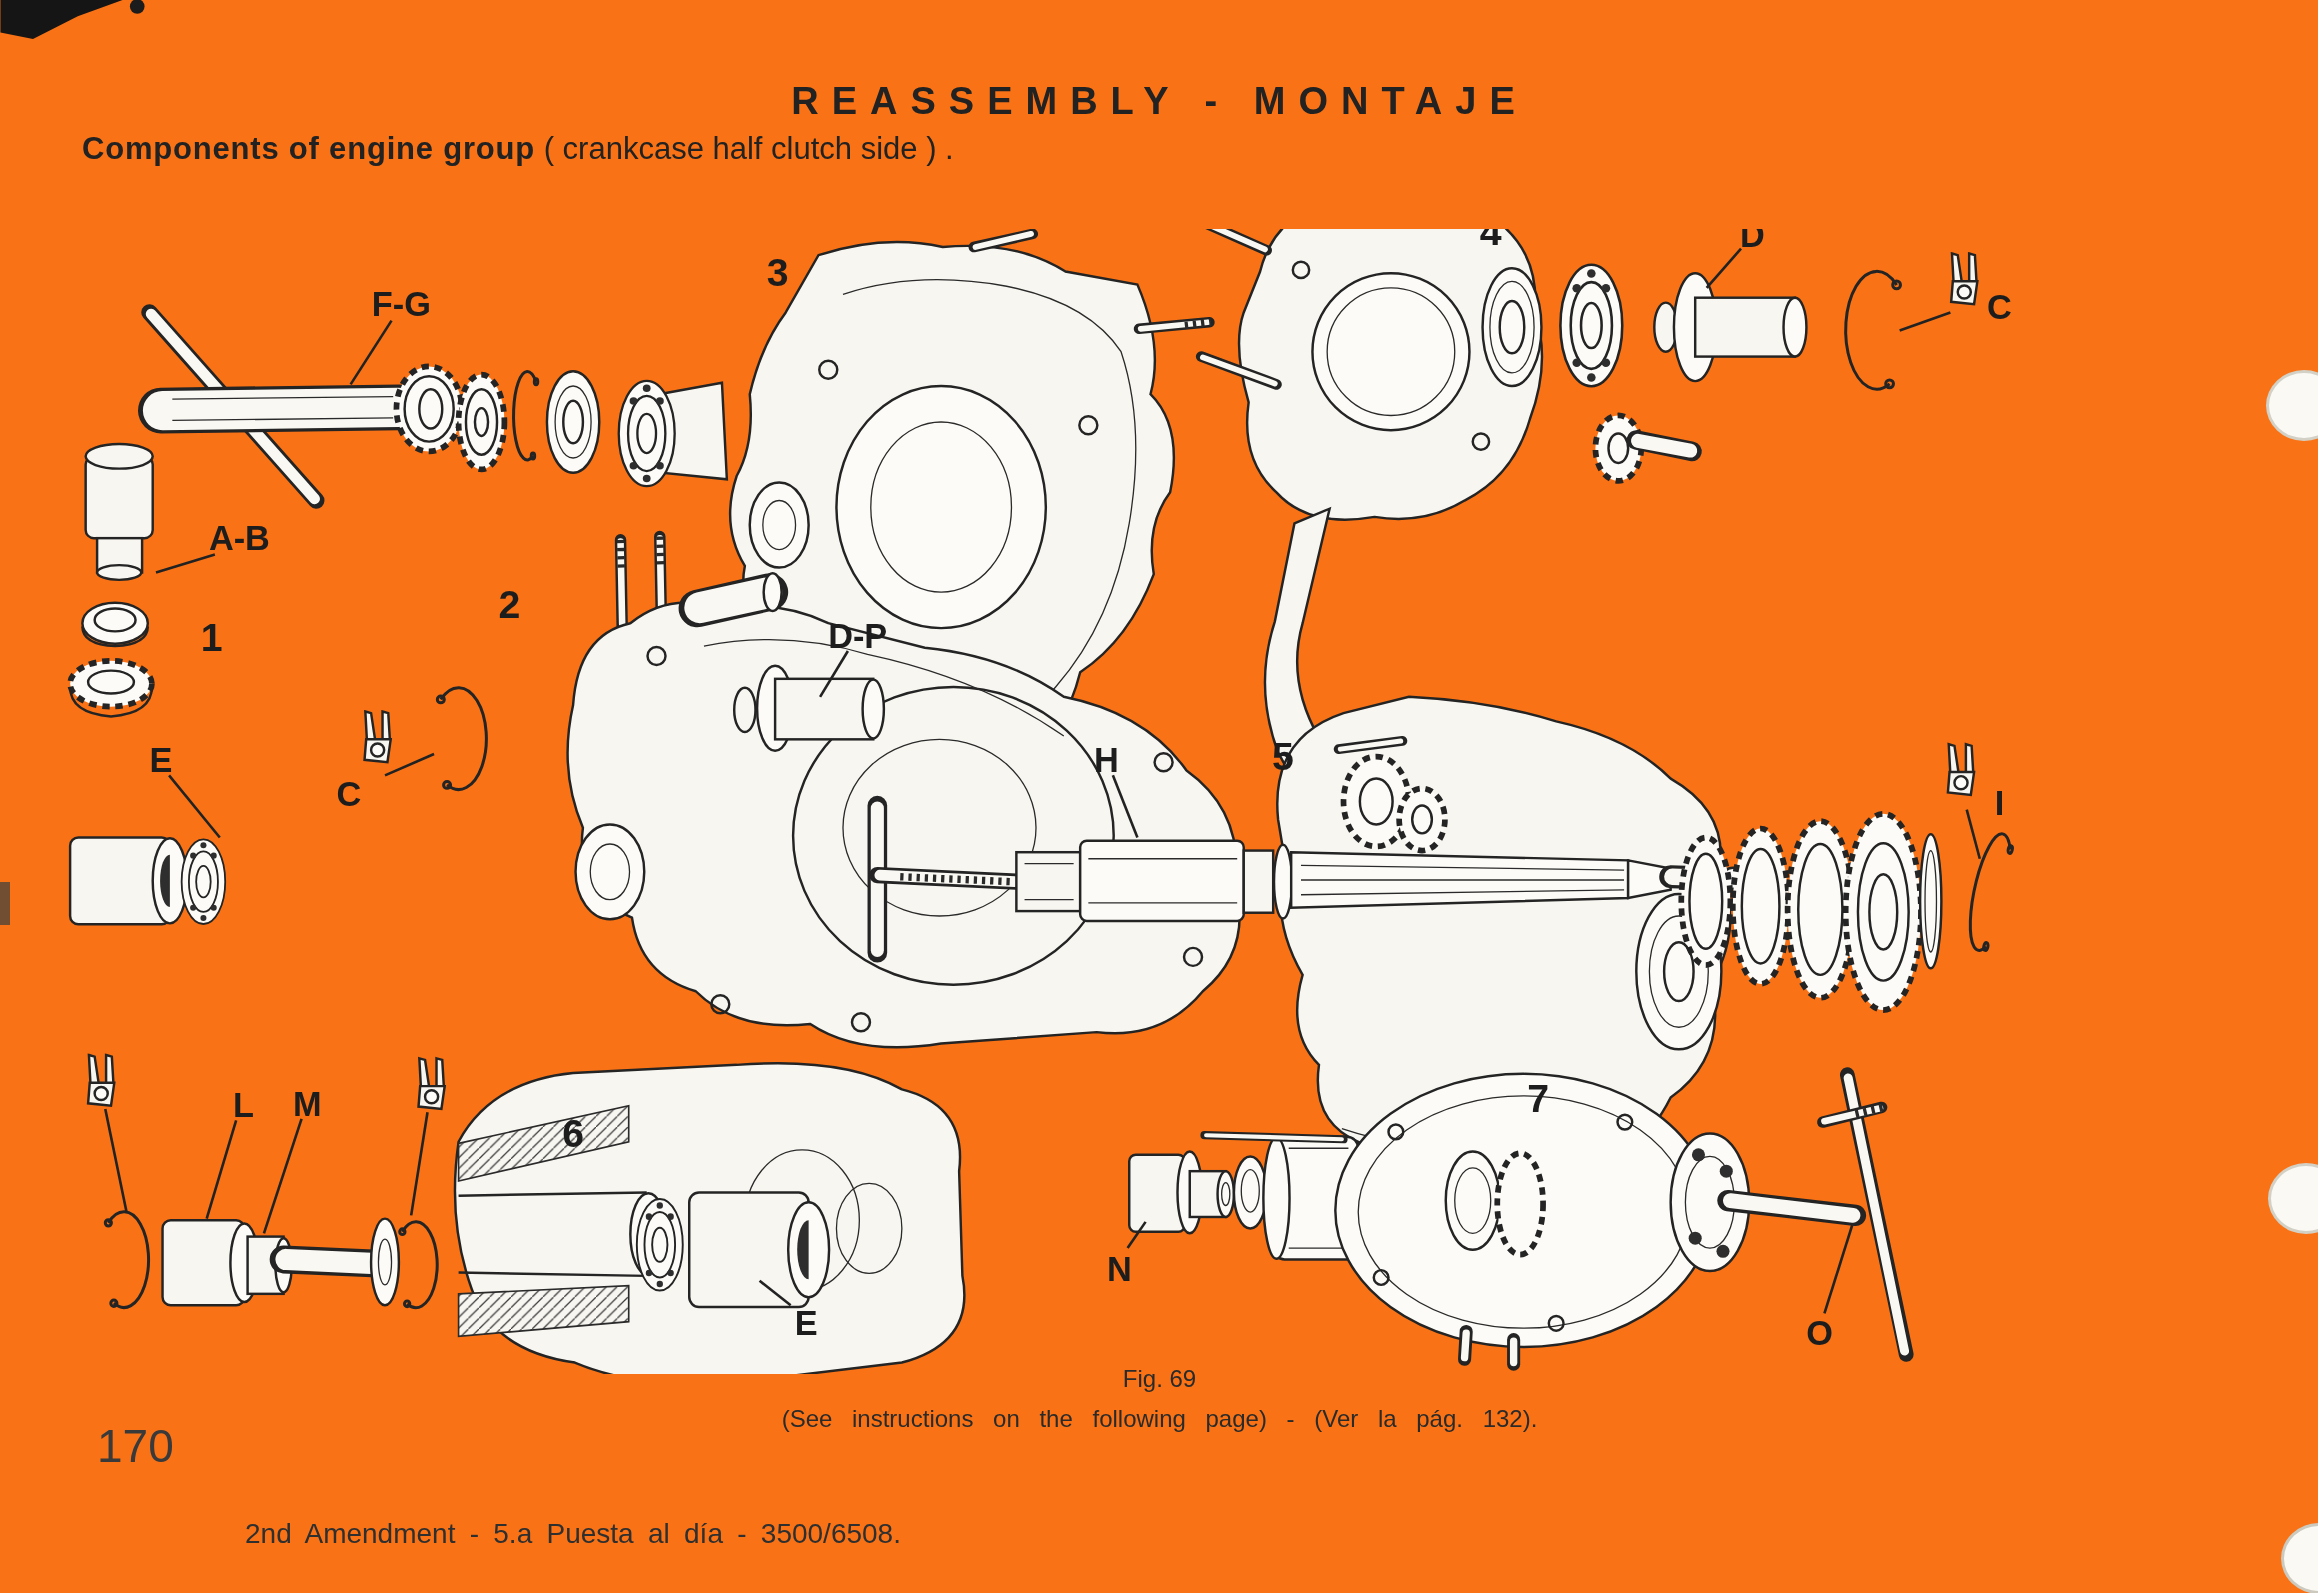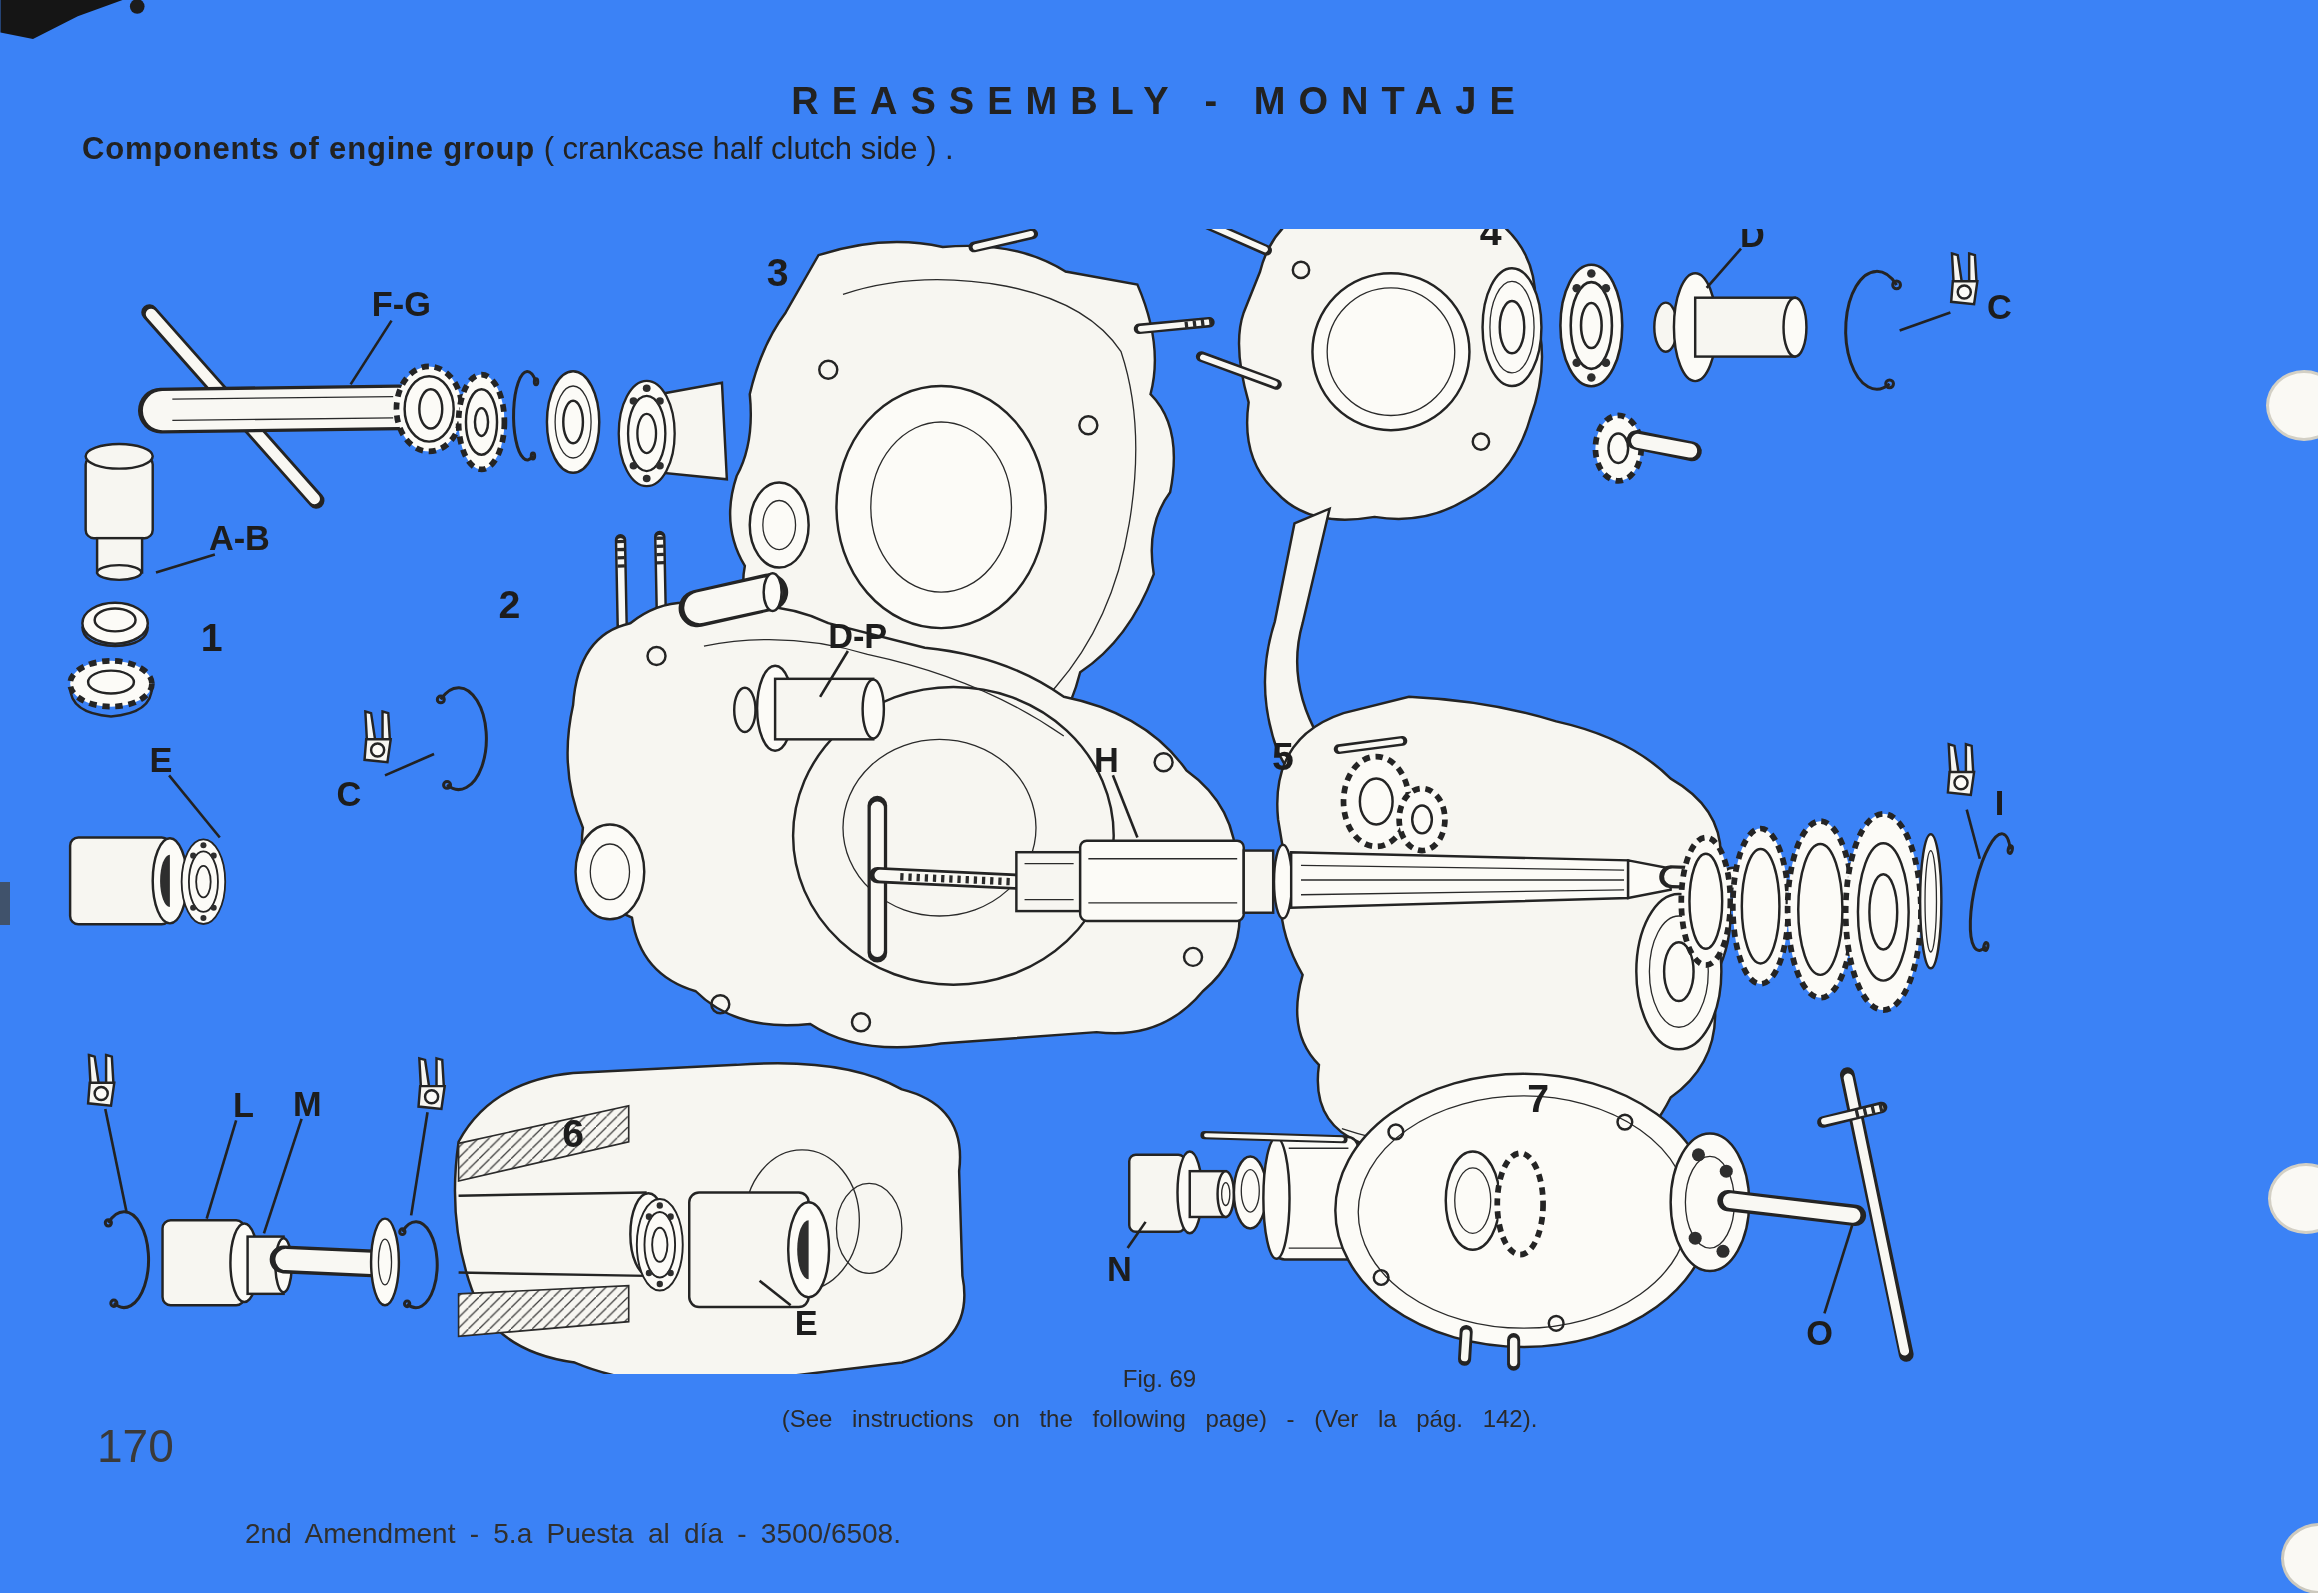--- a/index.html
+++ b/index.html
@@ -1,16 +1,16 @@
 <!DOCTYPE html>
 <html style="font-size:13px"><head>
 <meta charset="utf-8">
 <style>
   html,body{margin:0;padding:0;background:#d8d6cf;}
-  .page{position:relative;width:2319px;height:1594px;background:#3b82f6;overflow:hidden;
+  .page{position:relative;width:2319px;height:1594px;background:#f97316;overflow:hidden;
         font-family:"Liberation Sans", sans-serif;color:#1b1b1b;}
   .title{position:absolute;top:80px;left:0;right:0;text-align:center;
          font-size:38px;font-weight:bold;letter-spacing:13px;color:#222;}
   .sub{position:absolute;left:82px;font-size:31px;color:#222;white-space:nowrap;}
   .sub strong{font-weight:bold;letter-spacing:0.8px;}
   .sub .plain{font-weight:normal;}
   .sub1{top:131px;}
   .sub2{top:182px;}
   .figure-svg{position:absolute;top:229px;left:0;}
   .caption{position:absolute;top:1365px;left:0;right:0;text-align:center;font-size:24px;color:#2a2a2a;}
@@ -450,20 +450,20 @@
       <text class="lblnum" x="700" y="1402">6</text>
       <text class="lbl" x="985" y="1632">E</text>
       <text class="lbl" x="1368" y="1566">N</text>
       <text class="lblnum" x="1880" y="1360">7</text>
       <text class="lbl" x="2224" y="1644">O</text>
     </g>
   </svg>
 
   <div class="caption">
     <div>Fig. 69</div>
-    <div class="cap2">(See instructions on the following page) - (Ver la pág. 142).</div>
+    <div class="cap2">(See instructions on the following page) - (Ver la pág. 132).</div>
   </div>
 
   <div class="pagenum">170</div>
   <div class="footer-text">2nd Amendment - 5.a Puesta al día - 3500/6508.</div>
 
 </div>
 
 
 </body></html>

